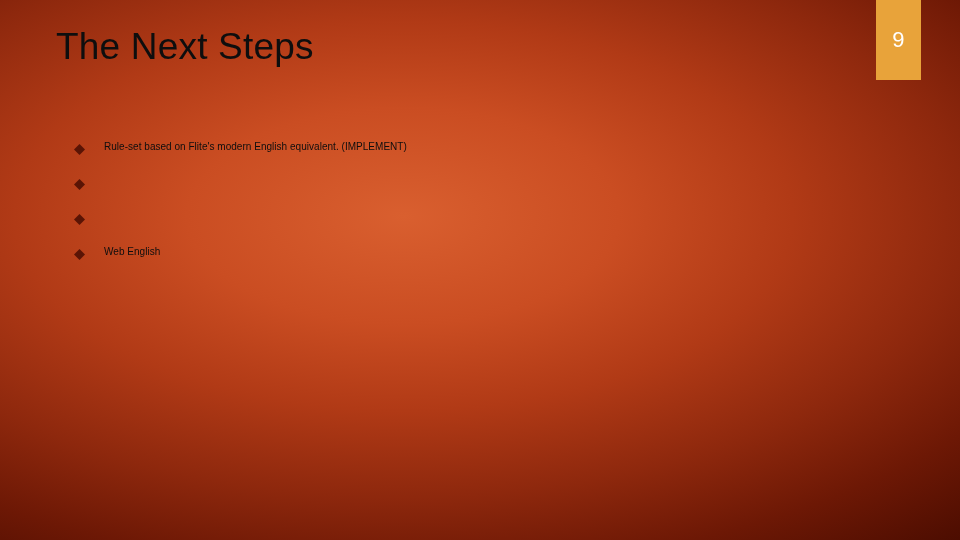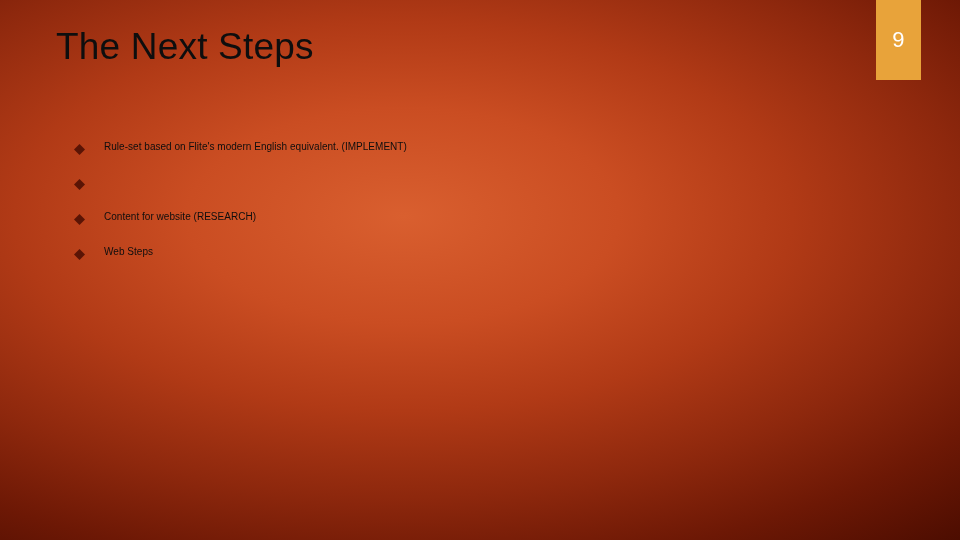--- a/index.html
+++ b/index.html
@@ -105,28 +105,27 @@
             </svg>
         </span>
       </li>
 
       <li class="bullet-item">
         <span class="bullet-icon">
           <svg width="11" height="11" viewBox="0 0 10 10">
               <polygon points="5,0 10,5 5,10 0,5" fill="#5a1405"></polygon>
             </svg>
         </span>
-        <span class="bullet-text">Content for website (RESEARCH)</span>
       </li>
 
       <li class="bullet-item">
         <span class="bullet-icon">
           <svg width="11" height="11" viewBox="0 0 10 10">
               <polygon points="5,0 10,5 5,10 0,5" fill="#5a1405"></polygon>
             </svg>
         </span>
-        <span class="bullet-text">Web Steps</span>
+        <span class="bullet-text">Web English</span>
       </li>
 
     </ul>
   </div>
 
 </div>
 
 </body></html>

